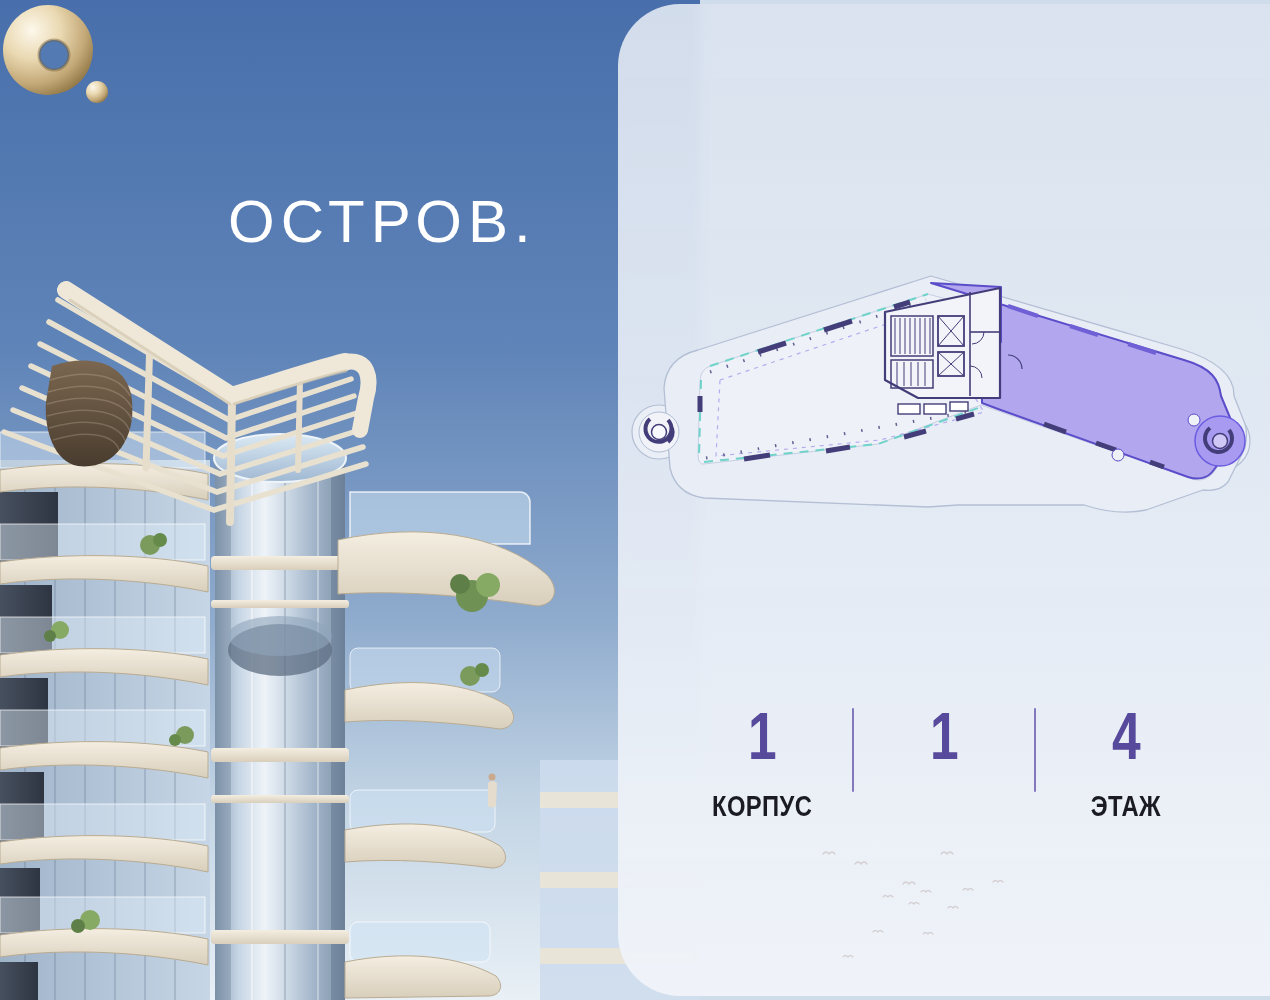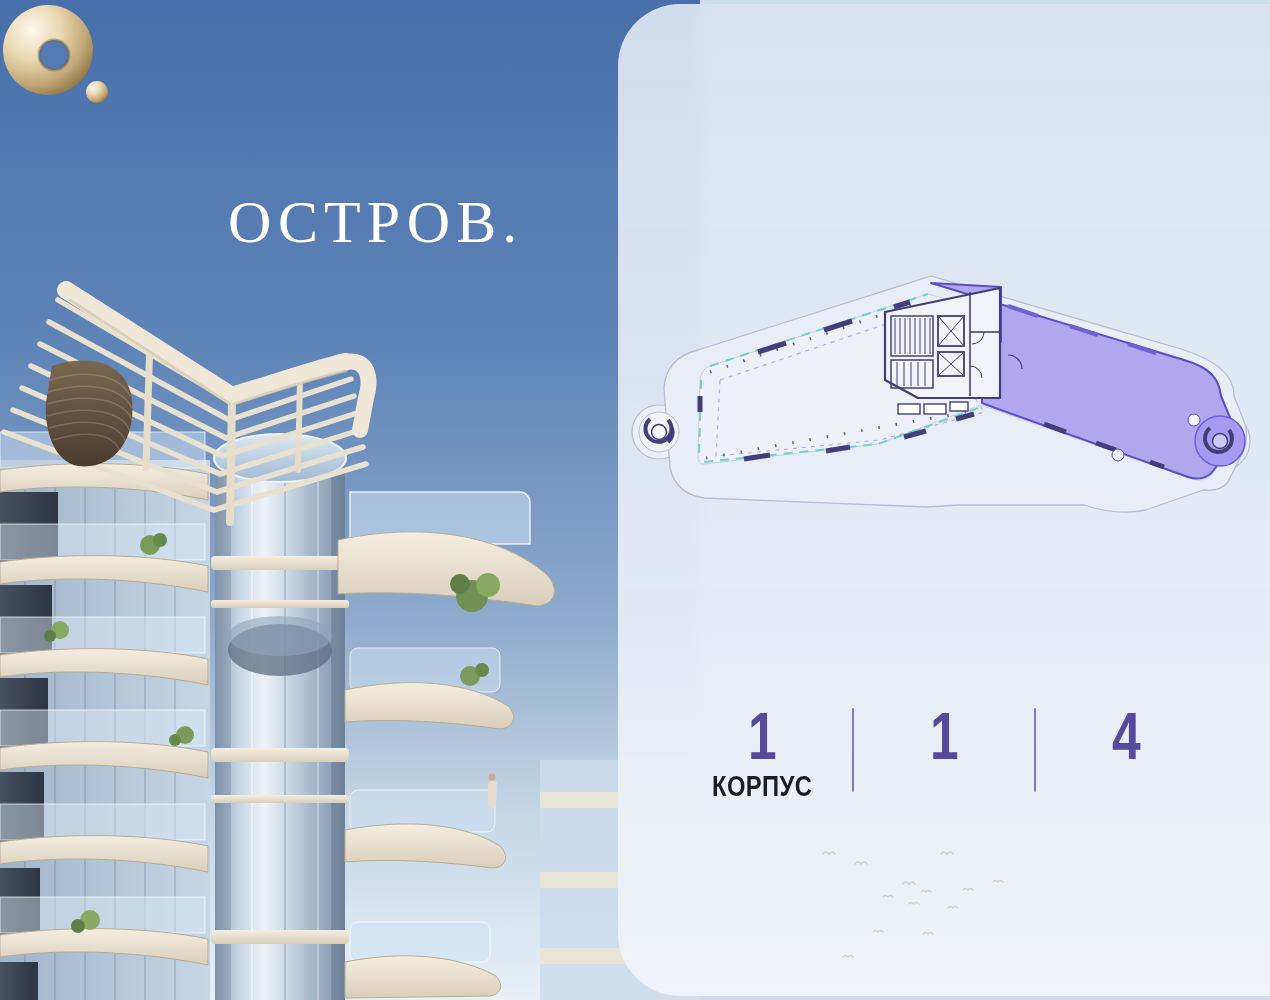--- a/index.html
+++ b/index.html
@@ -12,21 +12,21 @@
     --label:#1b1b24;
   }
   html,body{margin:0;padding:0;}
   body{
     width:1270px;height:1000px;position:relative;overflow:hidden;
     background:#cfdcea;
     font-family:"Liberation Sans", sans-serif;
     -webkit-font-smoothing:antialiased;
   }
   
-  .photo{position:absolute;left:0;top:0;width:700px;height:1000px;font-family:Liberation Serif, serif;}
+  .photo{position:absolute;left:0;top:0;width:700px;height:1000px;}
   .photo svg{position:absolute;left:0;top:0;}
   .logo{position:absolute;left:0;top:0;width:620px;height:300px;}
   .logo-icon{position:absolute;left:94px;top:172px;width:112px;height:112px;}
   .logo-word{
     position:absolute;left:228px;top:192px;
     font-size:60px;font-weight:500;letter-spacing:6px;color:#ffffff;
     line-height:1;white-space:nowrap;
   }
   
   .panel{
@@ -40,21 +40,21 @@
   .info-row{
     position:absolute;left:0;top:698px;width:100%;
     display:flex;justify-content:center;align-items:flex-start;
   }
   .info-col{width:160px;text-align:center;}
   .info-num{
     display:inline-block;transform:scaleX(.78);
     font-size:66px;font-weight:700;line-height:1.05;color:var(--accent);
   }
   .info-lbl{
-    margin-top:0;
+    margin-top:20px;
   }
   .info-lbl span{
     display:inline-block;transform:scaleX(.82);
     font-size:29px;font-weight:700;letter-spacing:.5px;color:var(--label);
     line-height:1.1;
   }
   .info-divider{
     width:2px;height:84px;background:#8377bd;margin:6px 10px 0 10px;border-radius:1px;
   }
 </style>
@@ -371,15 +371,16 @@
       <div class="info-num">1</div>
       <div class="info-lbl"><span>КОРПУС</span></div>
     </div>
     <div class="info-divider"></div>
     <div class="info-col">
       <div class="info-num">1</div>
     </div>
     <div class="info-divider"></div>
     <div class="info-col">
       <div class="info-num">4</div>
+      <div class="info-lbl"><span>ЭТАЖ</span></div>
     </div>
   </div>
 </div>
 
 </body></html>

